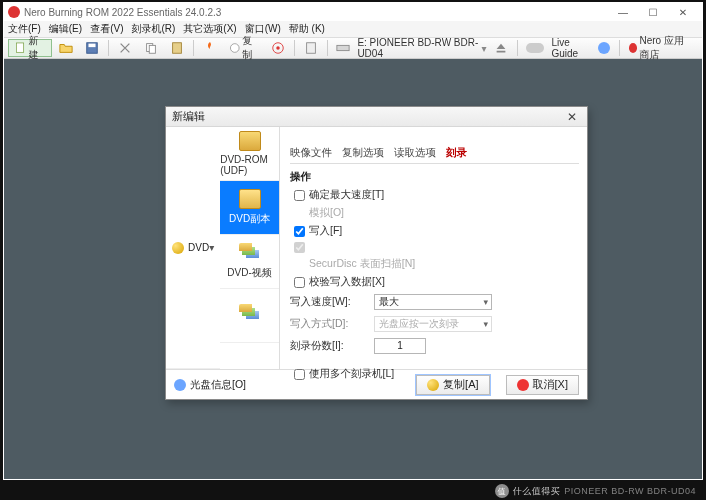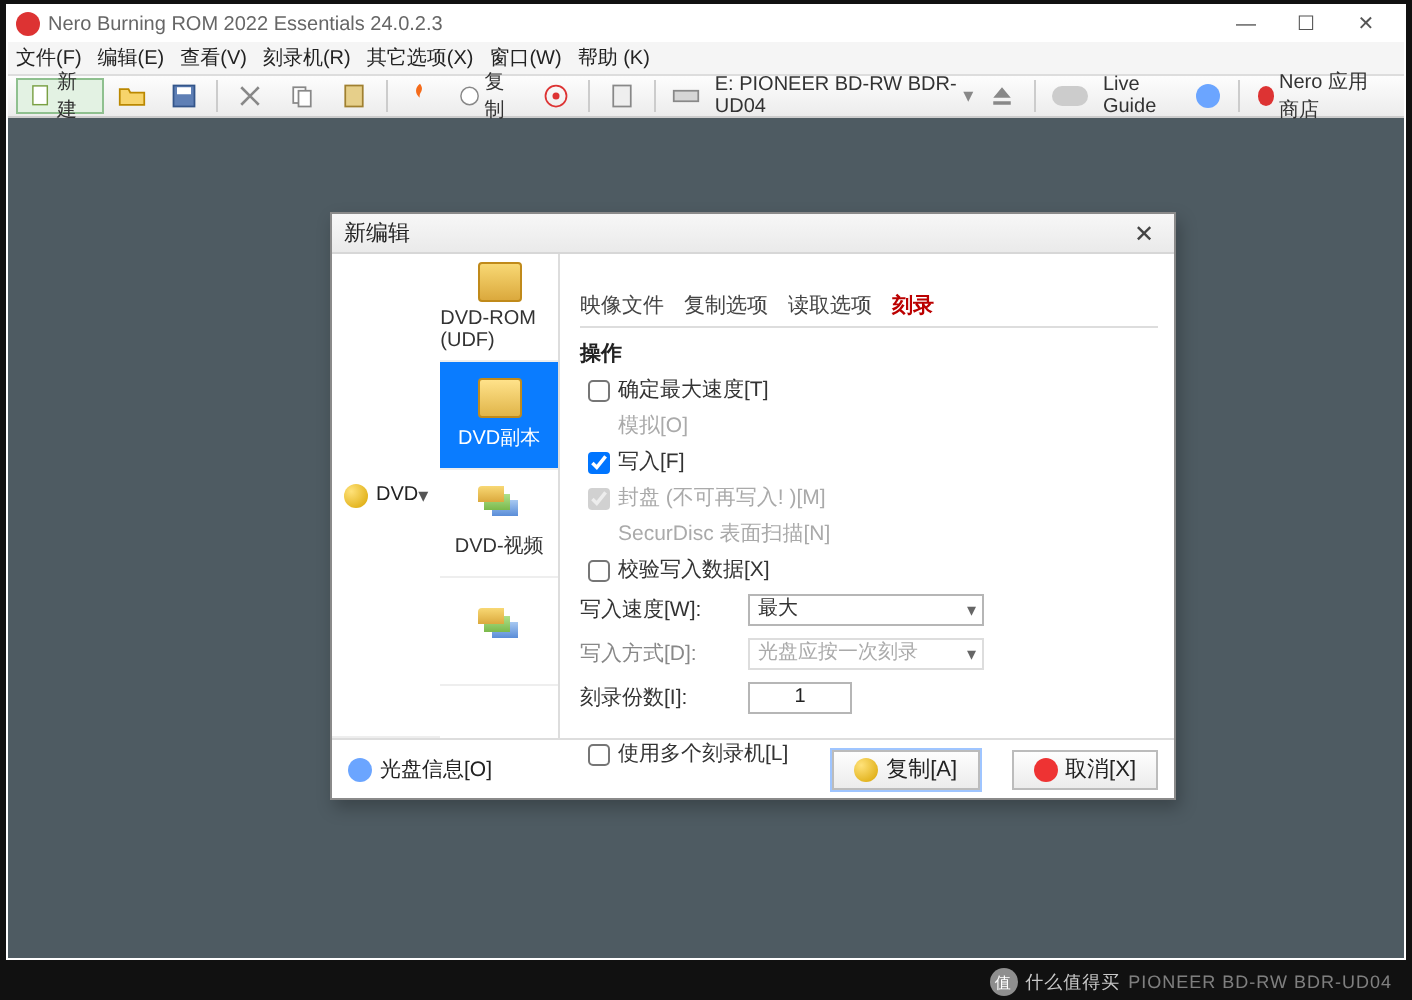--- a/index.html
+++ b/index.html
@@ -241,21 +241,20 @@
       <div class="opt-row disabled">
           <span style="width:15px"></span>
           <span>模拟[O]</span>
         </div>
       <div class="opt-row">
           <input type="checkbox" checked="" style="">
           <span>写入[F]</span>
         </div>
       <div class="opt-row disabled">
           <input type="checkbox" checked="" disabled="" style="">
-          <span>封盘 (不可再写入! )[M]</span>
         </div>
       <div class="opt-row disabled">
           <span style="width:15px"></span>
           <span>SecurDisc 表面扫描[N]</span>
         </div>
       <div class="opt-row">
           <input type="checkbox" style="">
           <span>校验写入数据[X]</span>
         </div>
 

